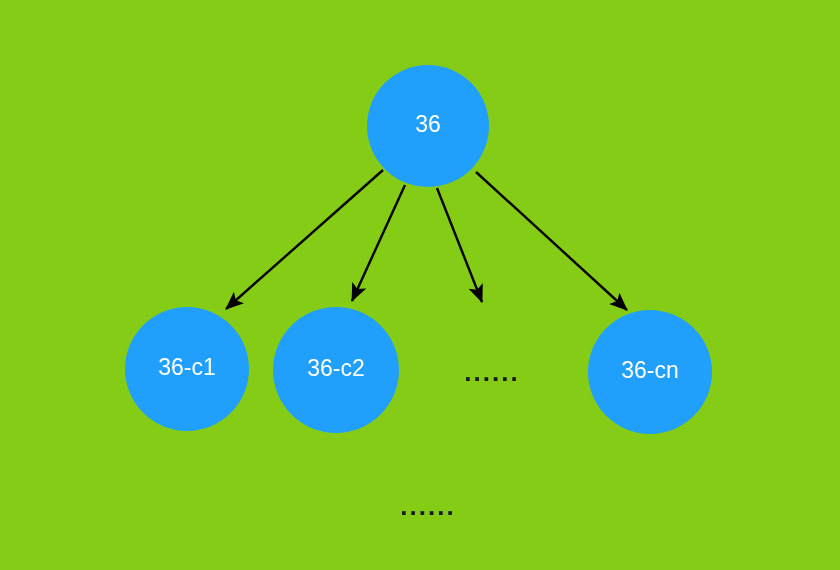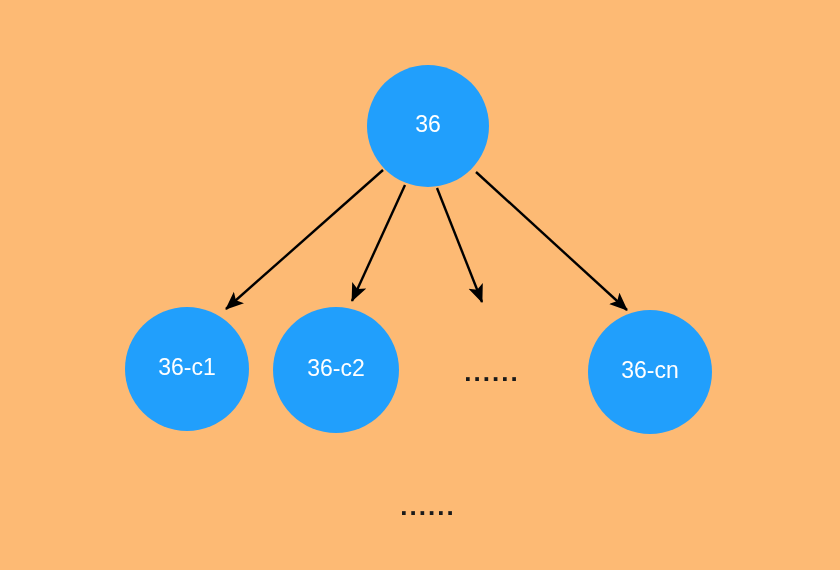--- a/index.html
+++ b/index.html
@@ -7,21 +7,21 @@
     padding: 0;
     background: #ffffff;
   }
   body {
     font-family: "Liberation Sans", sans-serif;
   }
   #canvas {
     position: relative;
     width: 840px;
     height: 570px;
-    background: #fdba74;
+    background: #84cc16;
     overflow: hidden;
   }
   #graph-svg {
     position: absolute;
     left: 0;
     top: 0;
     width: 840px;
     height: 570px;
   }
   .node-label {

